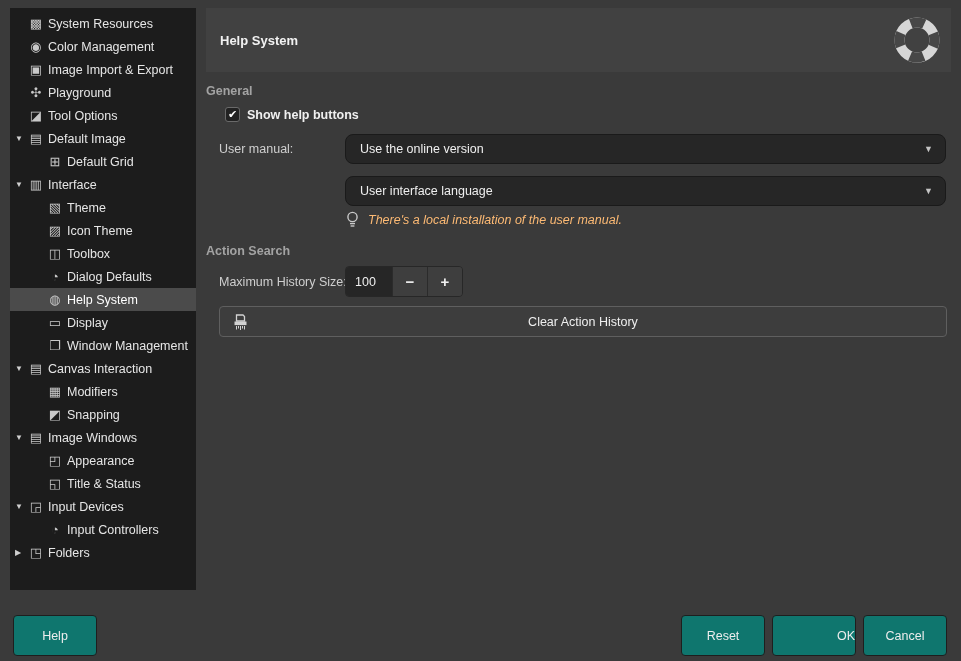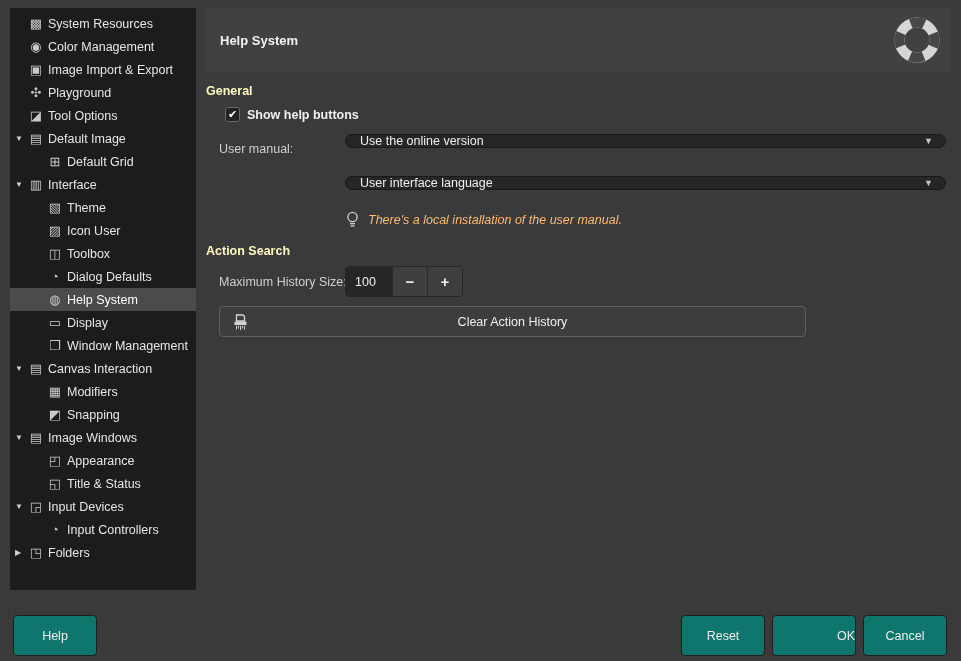--- a/index.html
+++ b/index.html
@@ -36,35 +36,35 @@
 
   
   .header {
     position:absolute; left:206px; top:8px; width:745px; height:64px;
     background:#414141; display:flex; align-items:center;
   }
   .header-title { font-weight:bold; font-size:13px; padding-left:14px; color:#f2f2f2; }
   .lifebuoy { position:absolute; right:10px; top:8px; width:48px; height:48px; }
 
   
-  .section-label { position:absolute; font-weight:bold; color:#fef9c3; }
+  .section-label { position:absolute; font-weight:bold; color:#a3a3a3; }
   .lbl { color:#cfcfcf; }
 
   .check-row { position:absolute; left:225px; top:107px; display:flex; align-items:center; }
   .checkbox {
     width:15px; height:15px; background:#222222; border:1px solid #6a6a6a;
     border-radius:3px; display:flex; align-items:center; justify-content:center;
     color:#ffffff; font-size:11px; line-height:1;
   }
   .check-label { font-weight:bold; padding-left:7px; color:#f0f0f0; }
 
   .field-label { position:absolute; }
 
   .dropdown {
-    position:absolute; left:345px; width:601px; height:14px;
+    position:absolute; left:345px; width:601px; height:30px;
     background:#262626; border:1px solid #1a1a1a; border-radius:8px;
     display:flex; align-items:center; padding:0 12px 0 14px; cursor:default;
   }
   .dropdown .dd-text { flex:1; color:#efefef; }
   .dd-arrow { font-size:9px; color:#c4c4c4; }
 
   .note-row { position:absolute; left:346px; top:211px; display:flex; align-items:center; }
   .note-text { font-style:italic; color:#fdba74; padding-left:9px; }
 
   .spinner {
@@ -75,21 +75,21 @@
     width:46px; background:#262626; display:flex; align-items:center;
     padding-left:9px; color:#efefef;
   }
   .spin-btn {
     width:35px; background:#3e3e3e; display:flex; align-items:center; justify-content:center;
     color:#f0f0f0; font-size:15px; font-weight:bold; border-left:1px solid #2b2b2b;
     cursor:default;
   }
 
   .clear-btn {
-    position:absolute; left:219px; top:306px; width:587px; height:31px;
+    position:absolute; left:219px; top:306px; width:728px; height:31px;
     background:#3d3d3d; border:1px solid #5f5f5f; border-radius:4px;
     display:flex; align-items:center; cursor:default;
   }
   .clear-btn .shredder { position:absolute; left:11px; top:6px; }
   .clear-btn .clear-label { flex:1; text-align:center; color:#efefef; }
 
   
   .btn {
     position:absolute; top:615px; width:84px; height:41px;
     background:#0f766e; border:1px solid #1e1e1e; border-radius:4px;
@@ -149,21 +149,21 @@
     <div class="tree-row child">
       <span class="expander"></span>
       <span class="indent"></span>
       <span class="tree-icon">▧</span>
       <span class="tree-label">Theme</span>
     </div>
     <div class="tree-row child">
       <span class="expander"></span>
       <span class="indent"></span>
       <span class="tree-icon">▨</span>
-      <span class="tree-label">Icon User</span>
+      <span class="tree-label">Icon Theme</span>
     </div>
     <div class="tree-row child">
       <span class="expander"></span>
       <span class="indent"></span>
       <span class="tree-icon">◫</span>
       <span class="tree-label">Toolbox</span>
     </div>
     <div class="tree-row child">
       <span class="expander"></span>
       <span class="indent"></span>

